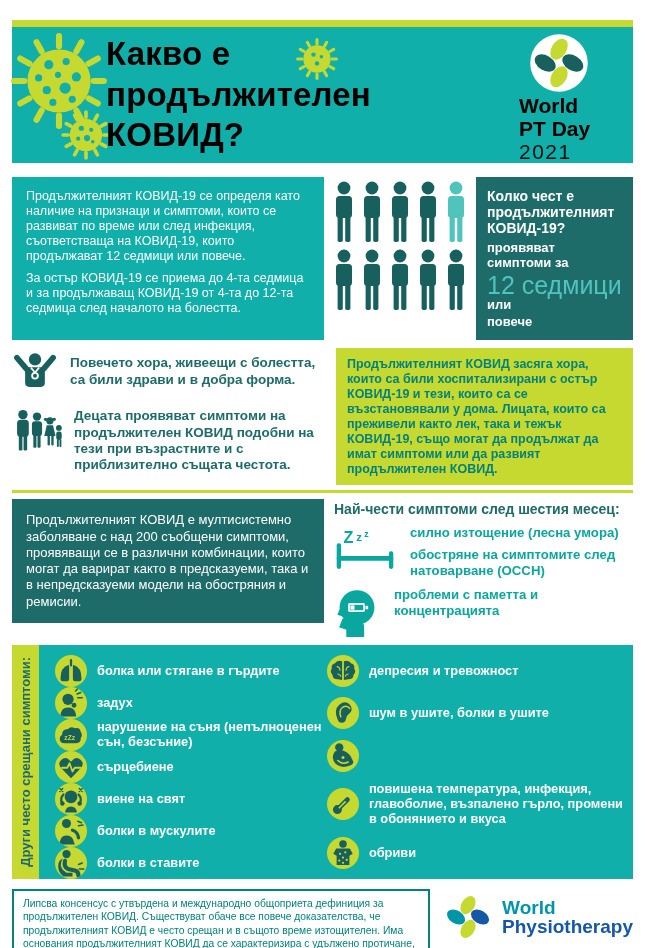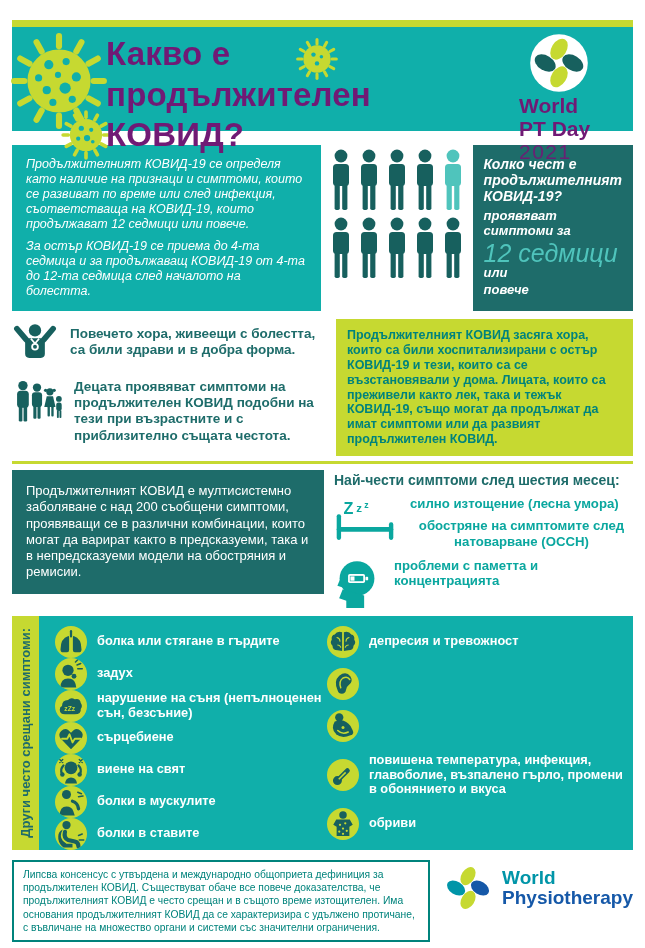--- a/index.html
+++ b/index.html
@@ -6,34 +6,34 @@
   html,body { background:#ffffff; }
   body {
     width:645px; height:948px;
     font-family:"Liberation Sans", sans-serif;
     -webkit-font-smoothing:antialiased;
   }
   .page { position:relative; width:645px; height:948px; overflow:hidden; background:#fff; }
 
   
   .top-bar { margin:20px 12px 0; height:7px; background:var(--c-lime,#C6D931); }
-  .header { position:relative; margin:0 12px; height:104px; background:var(--c-teal,#10AFAA); color:#701a75; }
+  .header { position:relative; margin:0 12px; height:136px; background:var(--c-teal,#10AFAA); color:#000000; }
   .title { position:absolute; left:94px; top:7px; font-size:33px; font-weight:bold; line-height:1.23; letter-spacing:.2px; }
   .title span { display:block; }
   .virus { position:absolute; }
   .virus.v1 { left:-4px; top:3px; width:102px; height:102px; }
   .virus.v2 { left:48px; top:82px; width:52px; height:52px; }
   .virus.v3 { left:283px; top:10px; width:44px; height:44px; }
   .ptday { position:absolute; right:28px; top:4px; width:86px; }
   .ptday .mark { width:60px; height:60px; margin:2px 0 2px 10px; display:block; }
   .ptday .l1, .ptday .l2 { font-size:21px; font-weight:bold; line-height:1.08; }
   .ptday .yr { font-size:21px; font-weight:normal; letter-spacing:1.5px; opacity:.92; }
 
   
-  .row1 { display:flex; margin:14px 12px 0; gap:8px; align-items:stretch;font-style:italic; }
+  .row1 { display:flex; margin:14px 12px 0; gap:8px; align-items:stretch; }
   .def-box { width:312px; background:var(--c-teal,#10AFAA); color:#fff; padding:12px 14px; font-size:12.5px; line-height:1.2; }
   .def-box p + p { margin-top:7px; }
   .people { display:grid; grid-template-columns:repeat(5,24px); gap:6px 4px; align-content:start; padding-top:4px; width:136px; flex:none; }
   .person svg { display:block; width:24px; height:62px; }
   .person svg .body { fill:var(--c-teal_deep,#17605E); }
   .person.light svg .body { fill:var(--c-teal_light,#4FC4BC); }
   .freq-box { flex:1; background:var(--c-teal_dark,#1E6C6A); color:#fff; padding:11px 11px; }
   .freq-head { font-weight:bold; font-size:14px; line-height:1.16; margin-bottom:4px; }
   .freq-line { font-weight:bold; font-size:13px; line-height:1.15; margin-top:2px; }
   .freq-big { color:var(--c-teal_light,#4FC4BC); font-weight:normal; font-size:25px; line-height:1.0; }
@@ -51,21 +51,21 @@
 
   
   .row3 { display:flex; margin:0 12px; gap:10px; }
   .multi-box { width:312px; background:var(--c-teal_dark,#1E6C6A); color:#fff; padding:13px 14px; font-size:13px; line-height:1.25; align-self:flex-start; }
   .sixmonth { flex:1; }
   .sm-head { color:var(--c-teal_dark,#1E6C6A); font-weight:bold; font-size:14px; margin:2px 0 8px; }
   .sm-group { display:flex; gap:14px; align-items:flex-start; }
   .sm-group + .sm-group { margin-top:8px; }
   .sm-icon { flex:none; }
   .sm-items .sm-item { color:var(--c-teal_icon,#0AA79F); font-weight:bold; font-size:13.2px; line-height:1.2; }
-  .sm-items .sm-item + .sm-item { margin-top:6px;text-align:center; }
+  .sm-items .sm-item + .sm-item { margin-top:6px; }
 
   
   .panel { display:flex; margin:8px 12px 0; height:234px; }
   .v-strip { width:27px; background:var(--c-lime,#C6D931); display:flex; align-items:center; justify-content:center; flex:none; }
   .v-label { writing-mode:vertical-rl; transform:rotate(180deg); font-weight:bold; font-size:13px; color:var(--c-teal_dark,#1E6C6A); white-space:nowrap; }
   .panel-body { flex:1; background:var(--c-teal,#10AFAA); display:flex; padding:10px 8px 10px 16px; }
   .scol { display:flex; flex-direction:column; justify-content:space-between; }
   .scol.left { width:47%; }
   .scol.right { flex:1; padding-left:4px; }
   .srow { display:flex; align-items:center; gap:10px; }
@@ -480,20 +480,21 @@
           </span>
           <span class="slabel">депресия и тревожност</span>
         </div>
         <div class="srow">
           <span class="scircle">
             <svg viewBox="0 0 40 40">
                 <path d="M13 29 q-6-13 2-20 q9-7 15 1 q4 7-2 11 q-4 3-4 7 q-1 5-5.5 5 q-4.5 0-5.5-4 z" fill="#17605E"></path>
                 <path d="M17 25 q-3-9 3-13 q6-3 9 2" stroke="#C6D931" stroke-width="2" fill="none" stroke-linecap="round"></path>
               </svg>
           </span>
+          <span class="slabel">шум в ушите, болки в ушите</span>
         </div>
         <div class="srow">
           <span class="scircle">
             <svg viewBox="0 0 40 40">
                 <g fill="#17605E">
                   <circle cx="15" cy="8.5" r="5.5"></circle>
                   <path d="M9 14 q-6 10 2 17 q6 5 14 3 l6-2 q4-2 2-6 l-3-6 q-5-7-13-8 z"></path>
                 </g>
                 <path d="M13 26 q6 6 14 2" stroke="#C6D931" stroke-width="2" fill="none" stroke-linecap="round"></path>
                 <circle cx="20" cy="22" r="2" fill="#C6D931"></circle>

